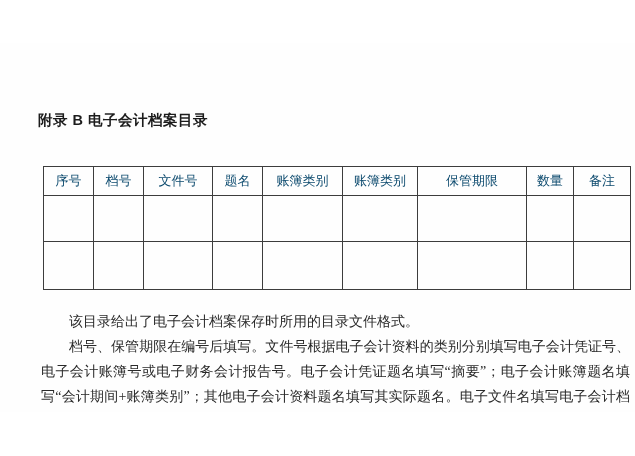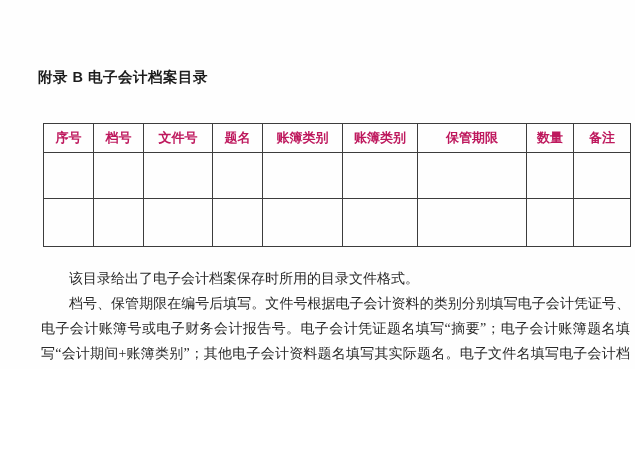--- a/index.html
+++ b/index.html
@@ -5,20 +5,21 @@
   * { margin: 0; padding: 0; box-sizing: border-box; }
   html, body { background: #ffffff; }
   .page {
     position: relative;
     width: 635px;
     height: 369px;
     background: #fefefe;
     font-family: "Liberation Serif", serif;
     color: #262626;
     overflow: hidden;
+    margin-top: 43px;
   }
   .doc-title {
     position: absolute;
     left: 38px;
     top: 68px;
     font-family: "Liberation Sans", sans-serif;
     font-size: 14.5px;
     font-weight: 700;
     letter-spacing: 0.5px;
     color: #1c1c1c;
@@ -34,24 +35,24 @@
   }
   table.archive-table th,
   table.archive-table td {
     border: 1px solid #3d3d3d;
     padding: 0;
   }
   table.archive-table th {
     height: 29px;
     font-family: "Liberation Sans", sans-serif;
     font-size: 13px;
-    font-weight: 700;
+    font-weight: 400;
     text-align: center;
     vertical-align: middle;
-    color: #be185d;
+    color: #0c4a6e;
     white-space: nowrap;
     overflow: hidden;
   }
   table.archive-table tr.body-row-1 td { height: 46px; }
   table.archive-table tr.body-row-2 td { height: 48px; }
   .para {
     position: absolute;
     left: 41px;
     width: 589px;
     font-size: 14px;

